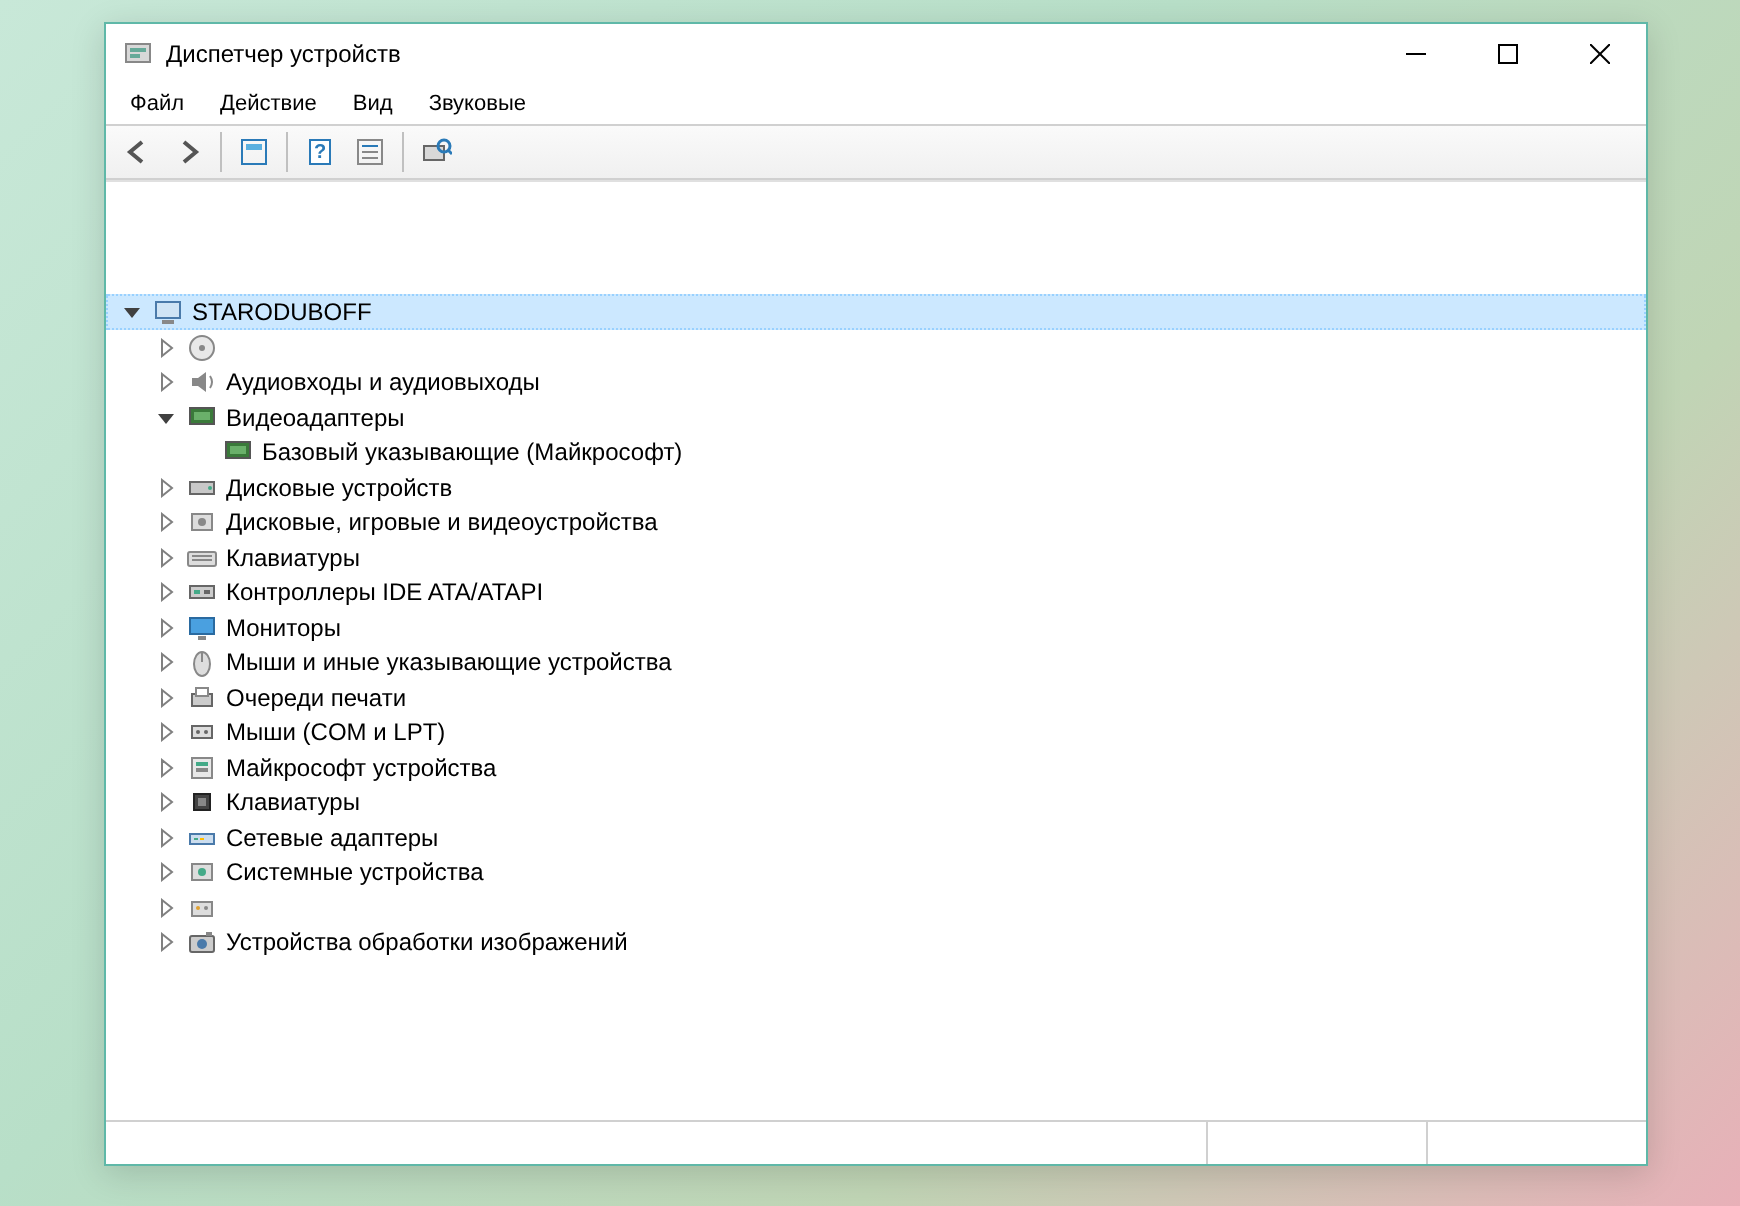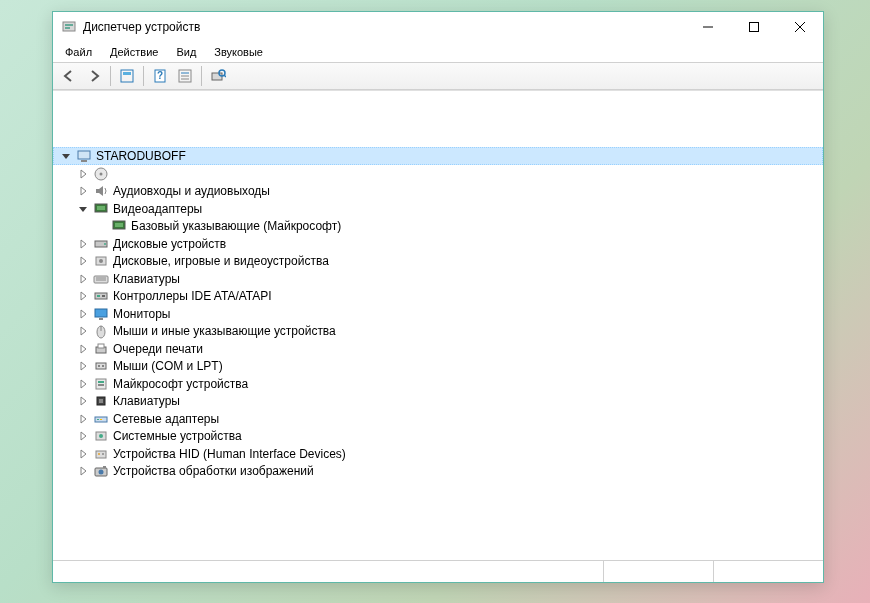--- a/index.html
+++ b/index.html
@@ -443,21 +443,20 @@
                     <path d="M3 1 L8 5 L3 9 Z" fill="none" stroke="#808080" stroke-width="1"></path>
                   </svg>
                 </span>
                 <span class="node-icon">
                   <svg viewBox="0 0 16 16" width="16" height="16">
                     <rect x="3" y="5" width="10" height="7" fill="#ddd" stroke="#888"></rect>
                     <circle cx="6" cy="8" r="1" fill="#e0a030"></circle>
                     <circle cx="10" cy="8" r="1" fill="#888"></circle>
                   </svg>
                 </span>
-                <span class="node-label">Устройства HID (Human Interface Devices)</span>
               </div>
             </div>
             <div class="node">
               <div class="node-row">
                 <span class="expander">
                   <svg width="10" height="10">
                     <path d="M3 1 L8 5 L3 9 Z" fill="none" stroke="#808080" stroke-width="1"></path>
                   </svg>
                 </span>
                 <span class="node-icon">

